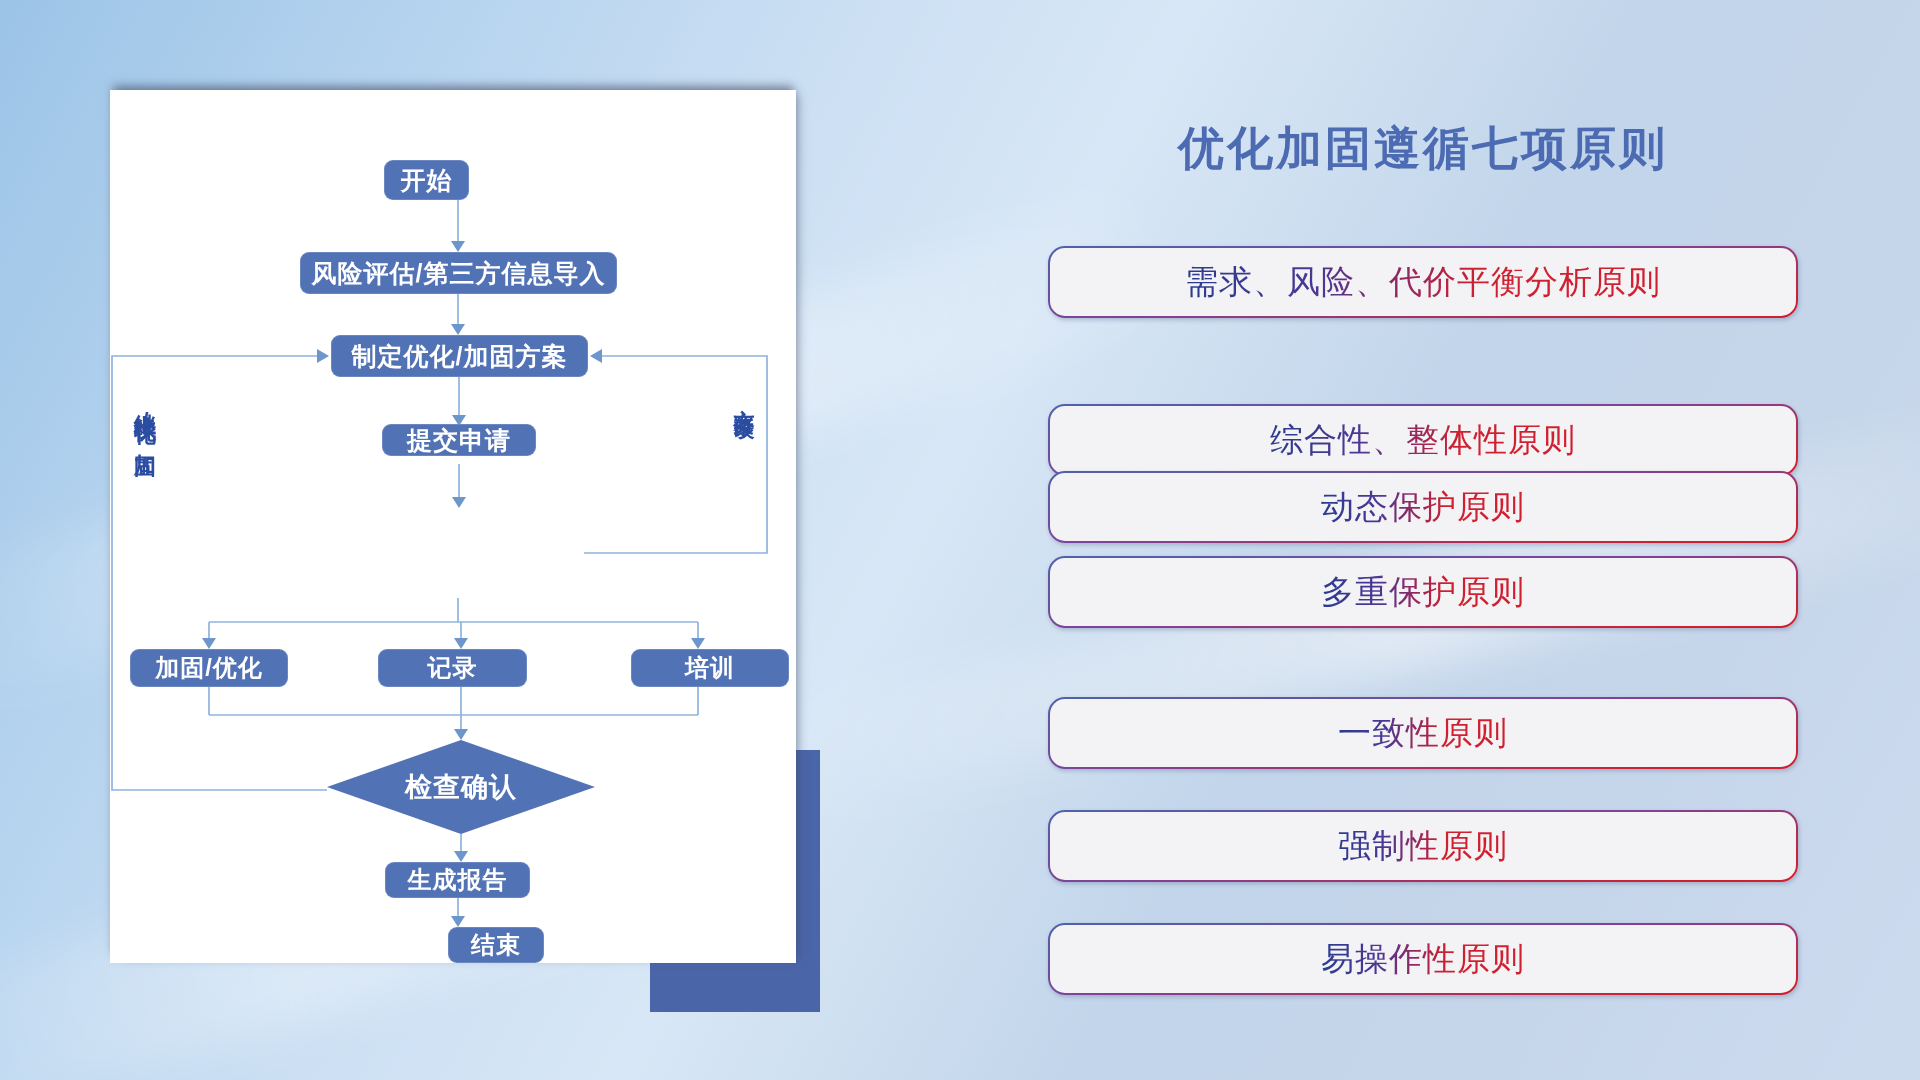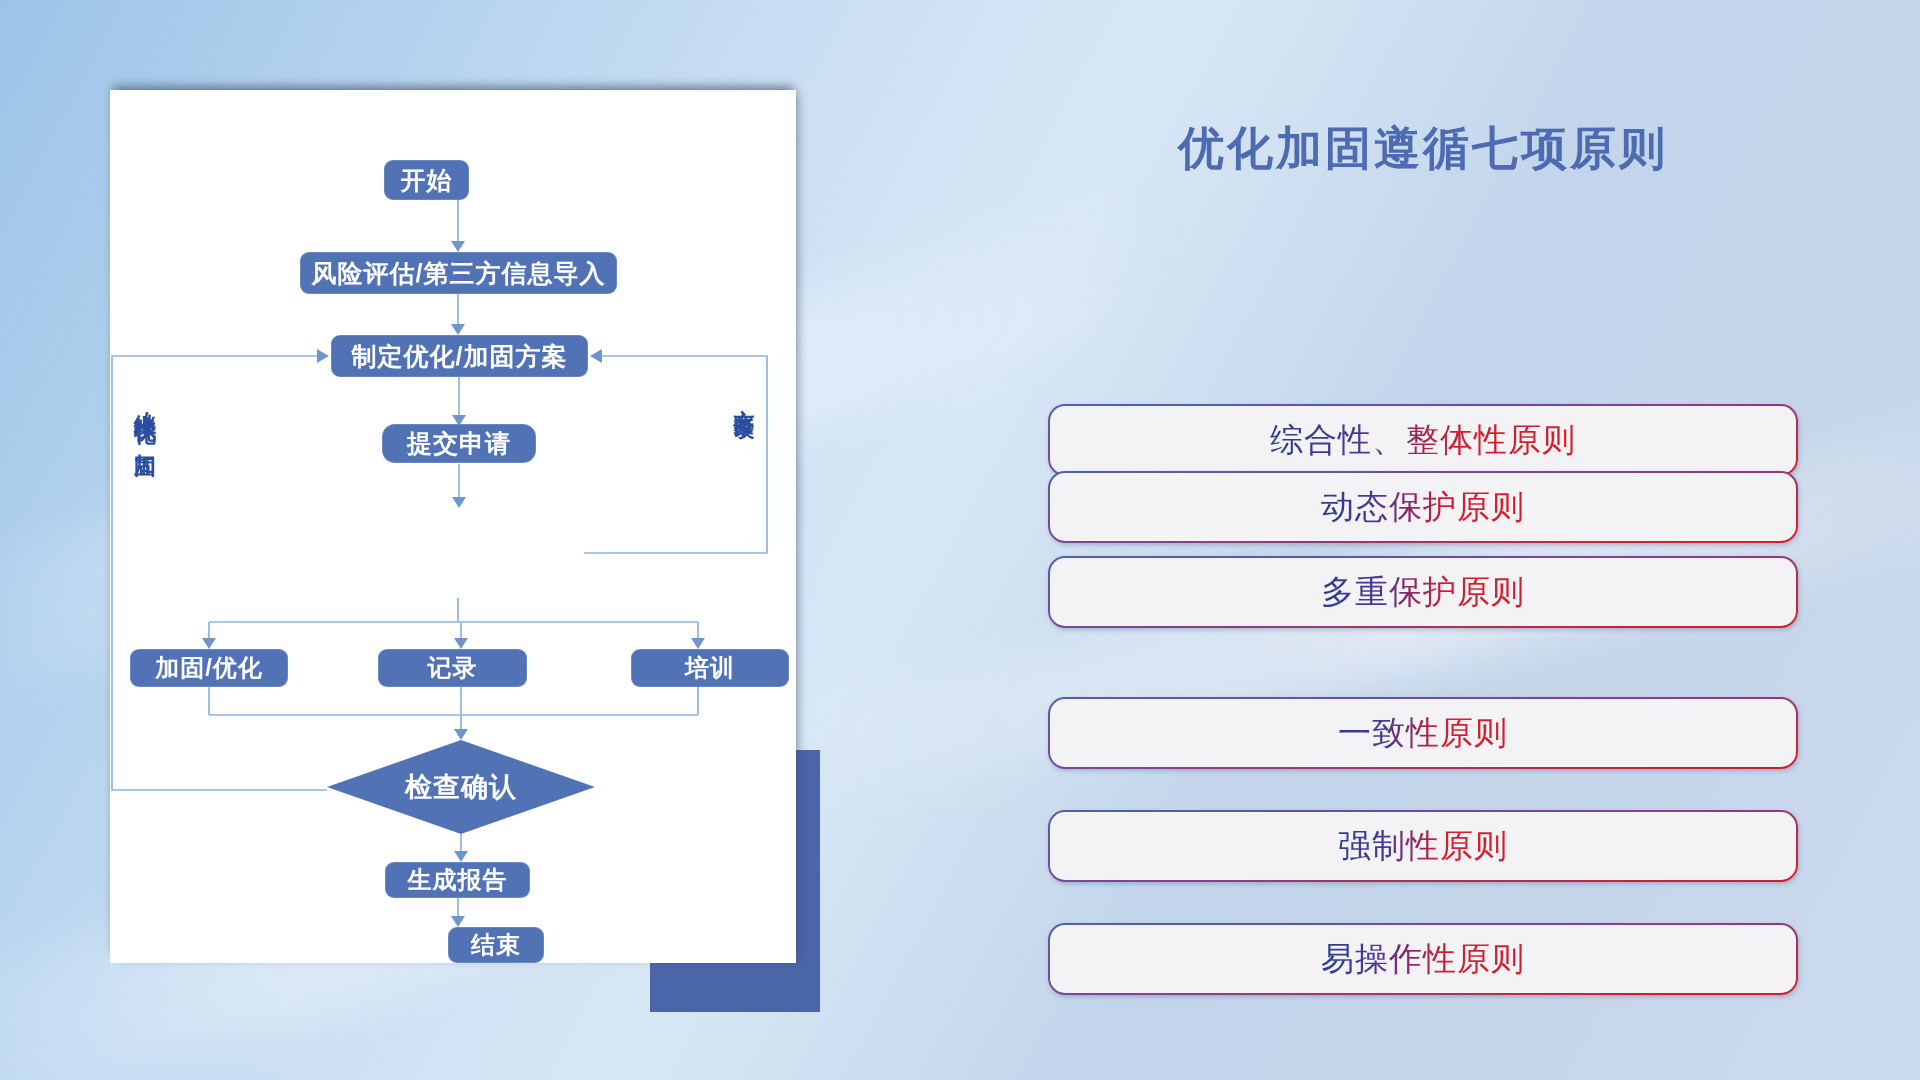--- a/index.html
+++ b/index.html
@@ -93,41 +93,46 @@
       <polygon points="590,356 602,349 602,363"></polygon>
     </g>
   </svg>
 
   <div class="fc-node" style="left:384px;top:160px;width:85px;height:40px;">开始</div>
 
   <div class="fc-node" style="left:300px;top:252px;width:317px;height:42px;">风险评估/第三方信息导入</div>
 
   <div class="fc-node" style="left:331px;top:335px;width:257px;height:42px;">制定优化/加固方案</div>
 
-  <div class="fc-node" style="left:382px;top:424px;width:154px;height:39px;border-radius:13px;">提交申请</div>
+  <div class="fc-node" style="left:382px;top:424px;width:154px;height:32px;">提交申请</div>
 
 
   <div class="fc-node small" style="left:130px;top:649px;width:158px;height:38px;">加固/优化</div>
 
   <div class="fc-node small" style="left:378px;top:649px;width:149px;height:38px;">记录</div>
 
   <div class="fc-node small" style="left:619px;top:649px;width:158px;height:38px;margin-left:12px;">培训</div>
 
   <div class="fc-diamond" style="left:327px;top:740px;width:268px;height:94px;font-size:27px;">检查确认</div>
 
   <div class="fc-node small" style="left:385px;top:862px;width:145px;height:36px;">生成报告</div>
 
   <div class="fc-node small" style="left:404px;top:927px;width:96px;height:36px;margin-left:44px;">结束</div>
 
   <div class="vlabel" style="left:134px;top:396px;">继续优化/加固</div>
 
   <div class="vlabel" style="left:734px;top:392px;font-size:21px;">方案修改</div>
 
   <div class="slide-title">优化加固遵循七项原则</div>
 
+  <div class="principle" style="top:246px;">
+    <div class="inner">
+      <span class="ptext">需求、风险、代价平衡分析原则</span>
+    </div>
+  </div>
   <div class="principle" style="top:358px;margin-top:46px;">
     <div class="inner">
       <span class="ptext">综合性、整体性原则</span>
     </div>
   </div>
   <div class="principle" style="top:471px;">
     <div class="inner">
       <span class="ptext">动态保护原则</span>
     </div>
   </div>

